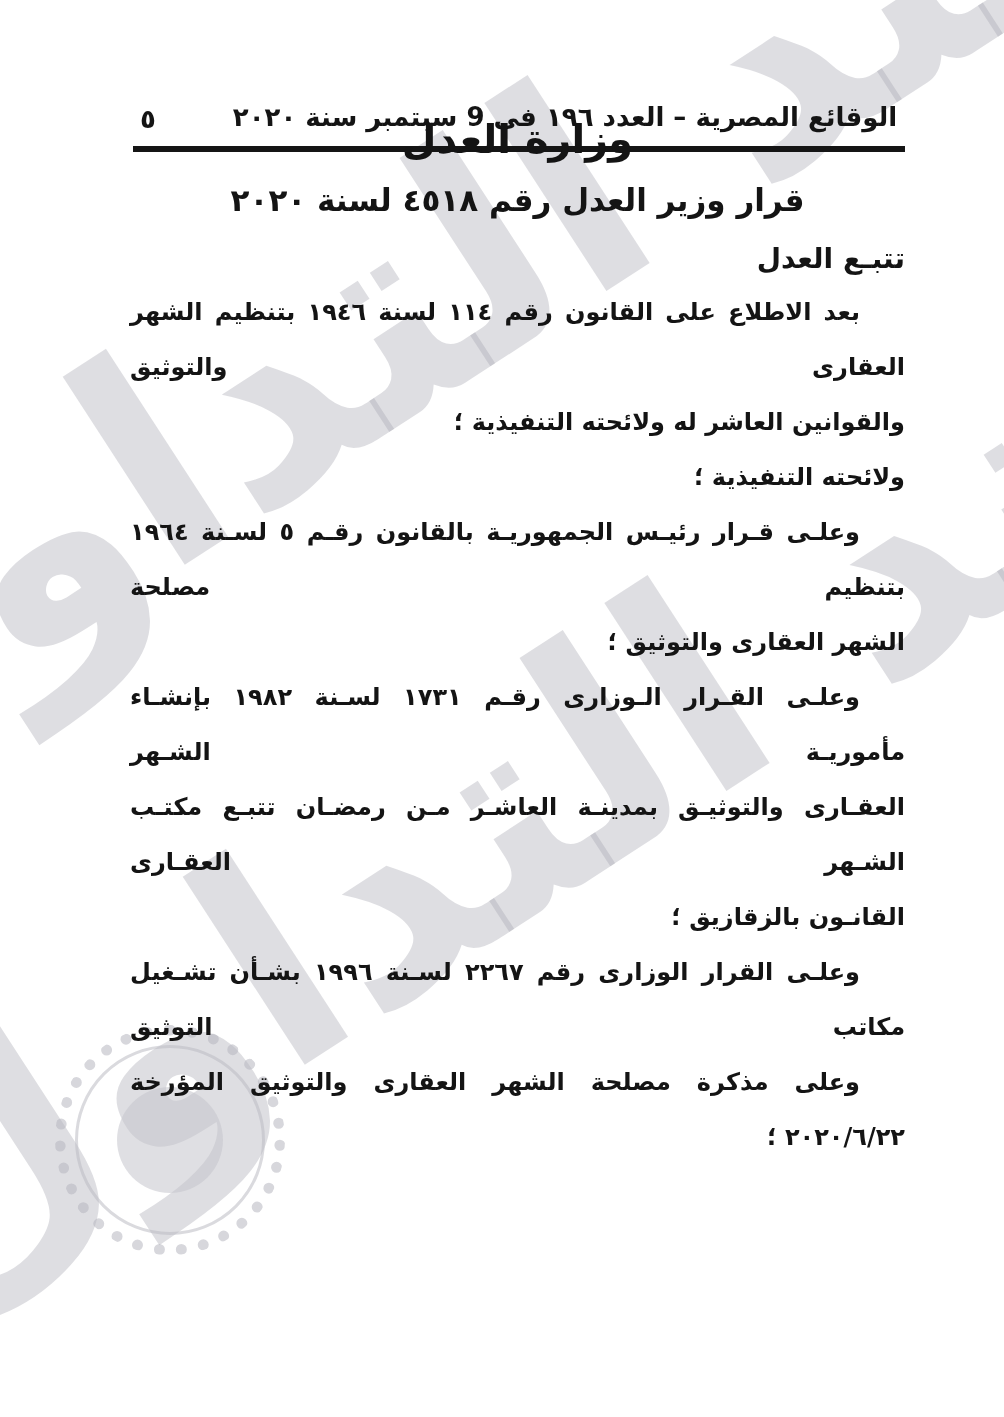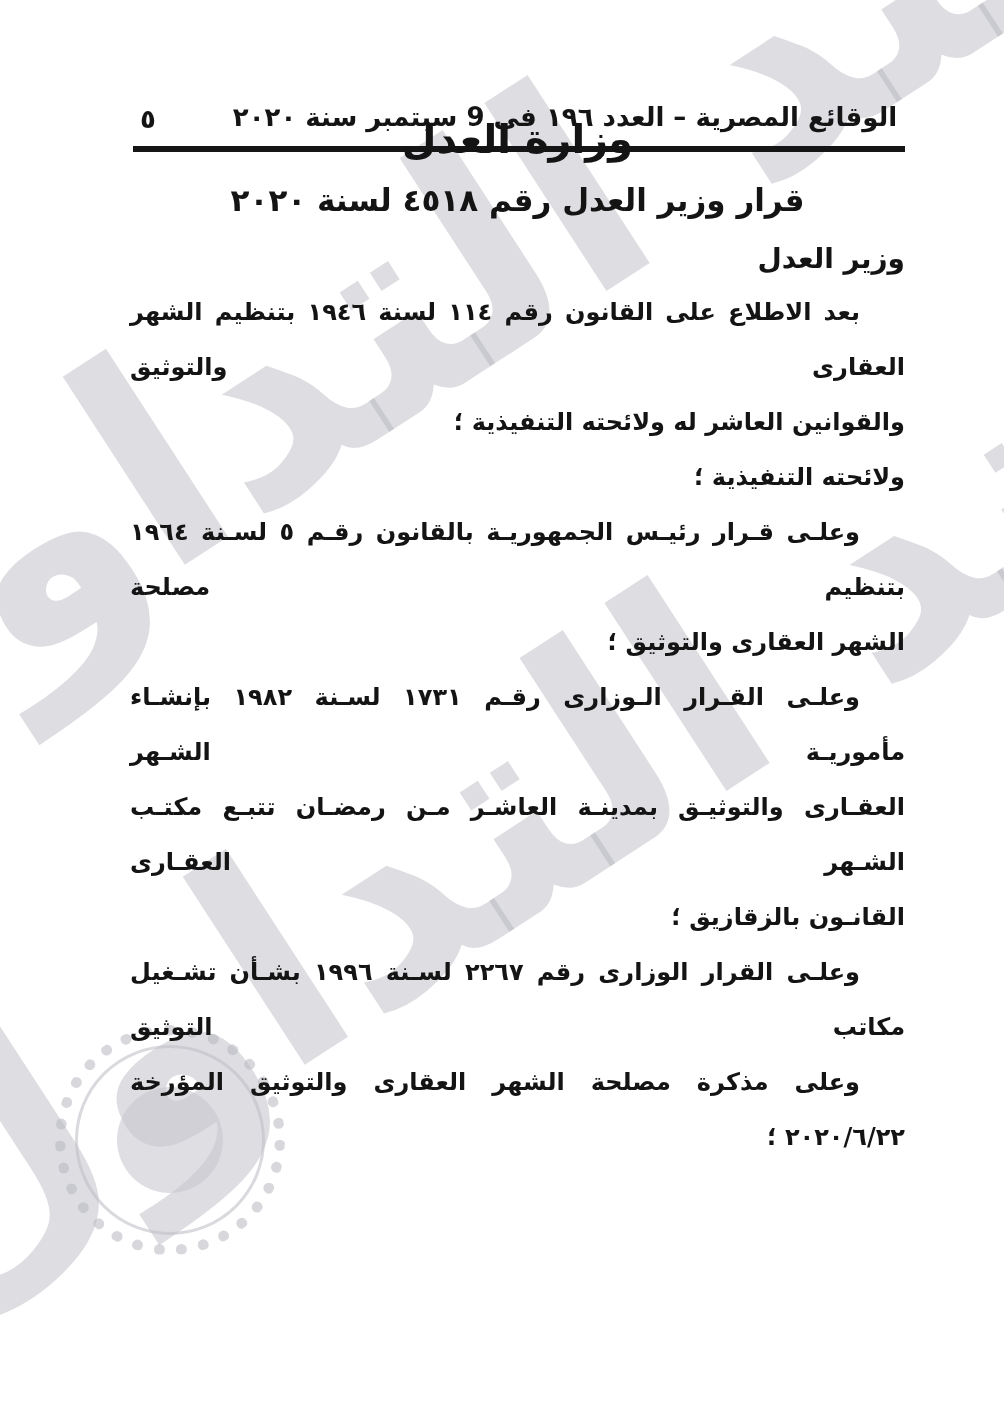--- a/index.html
+++ b/index.html
@@ -83,21 +83,21 @@
     </div>
   </div>
 
   <div class="pagenum">٥</div>
   <div class="gtitle">الوقائع المصرية – العدد ١٩٦ فى 9 سبتمبر سنة ٢٠٢٠</div>
   <div class="hrule"></div>
 
   <div class="content">
     <h1 class="ministry-title">وزارة العدل</h1>
     <h2 class="decree-title">قرار وزير العدل رقم ٤٥١٨ لسنة ٢٠٢٠</h2>
-    <h3 class="issuer">وزير العدل</h3>
+    <h3 class="issuer">تتبـع العدل</h3>
 
     <div class="body-block">
       <div>
         <div class="line first stretch">بعد الاطلاع على القانون رقم ١١٤ لسنة ١٩٤٦ بتنظيم الشهر العقارى والتوثيق</div>
         <div class="line end">والقوانين العاشر له ولائحته التنفيذية ؛</div>
       </div>
       <div>
         <div class="line end">ولائحته التنفيذية ؛</div>
       </div>
       <div>

